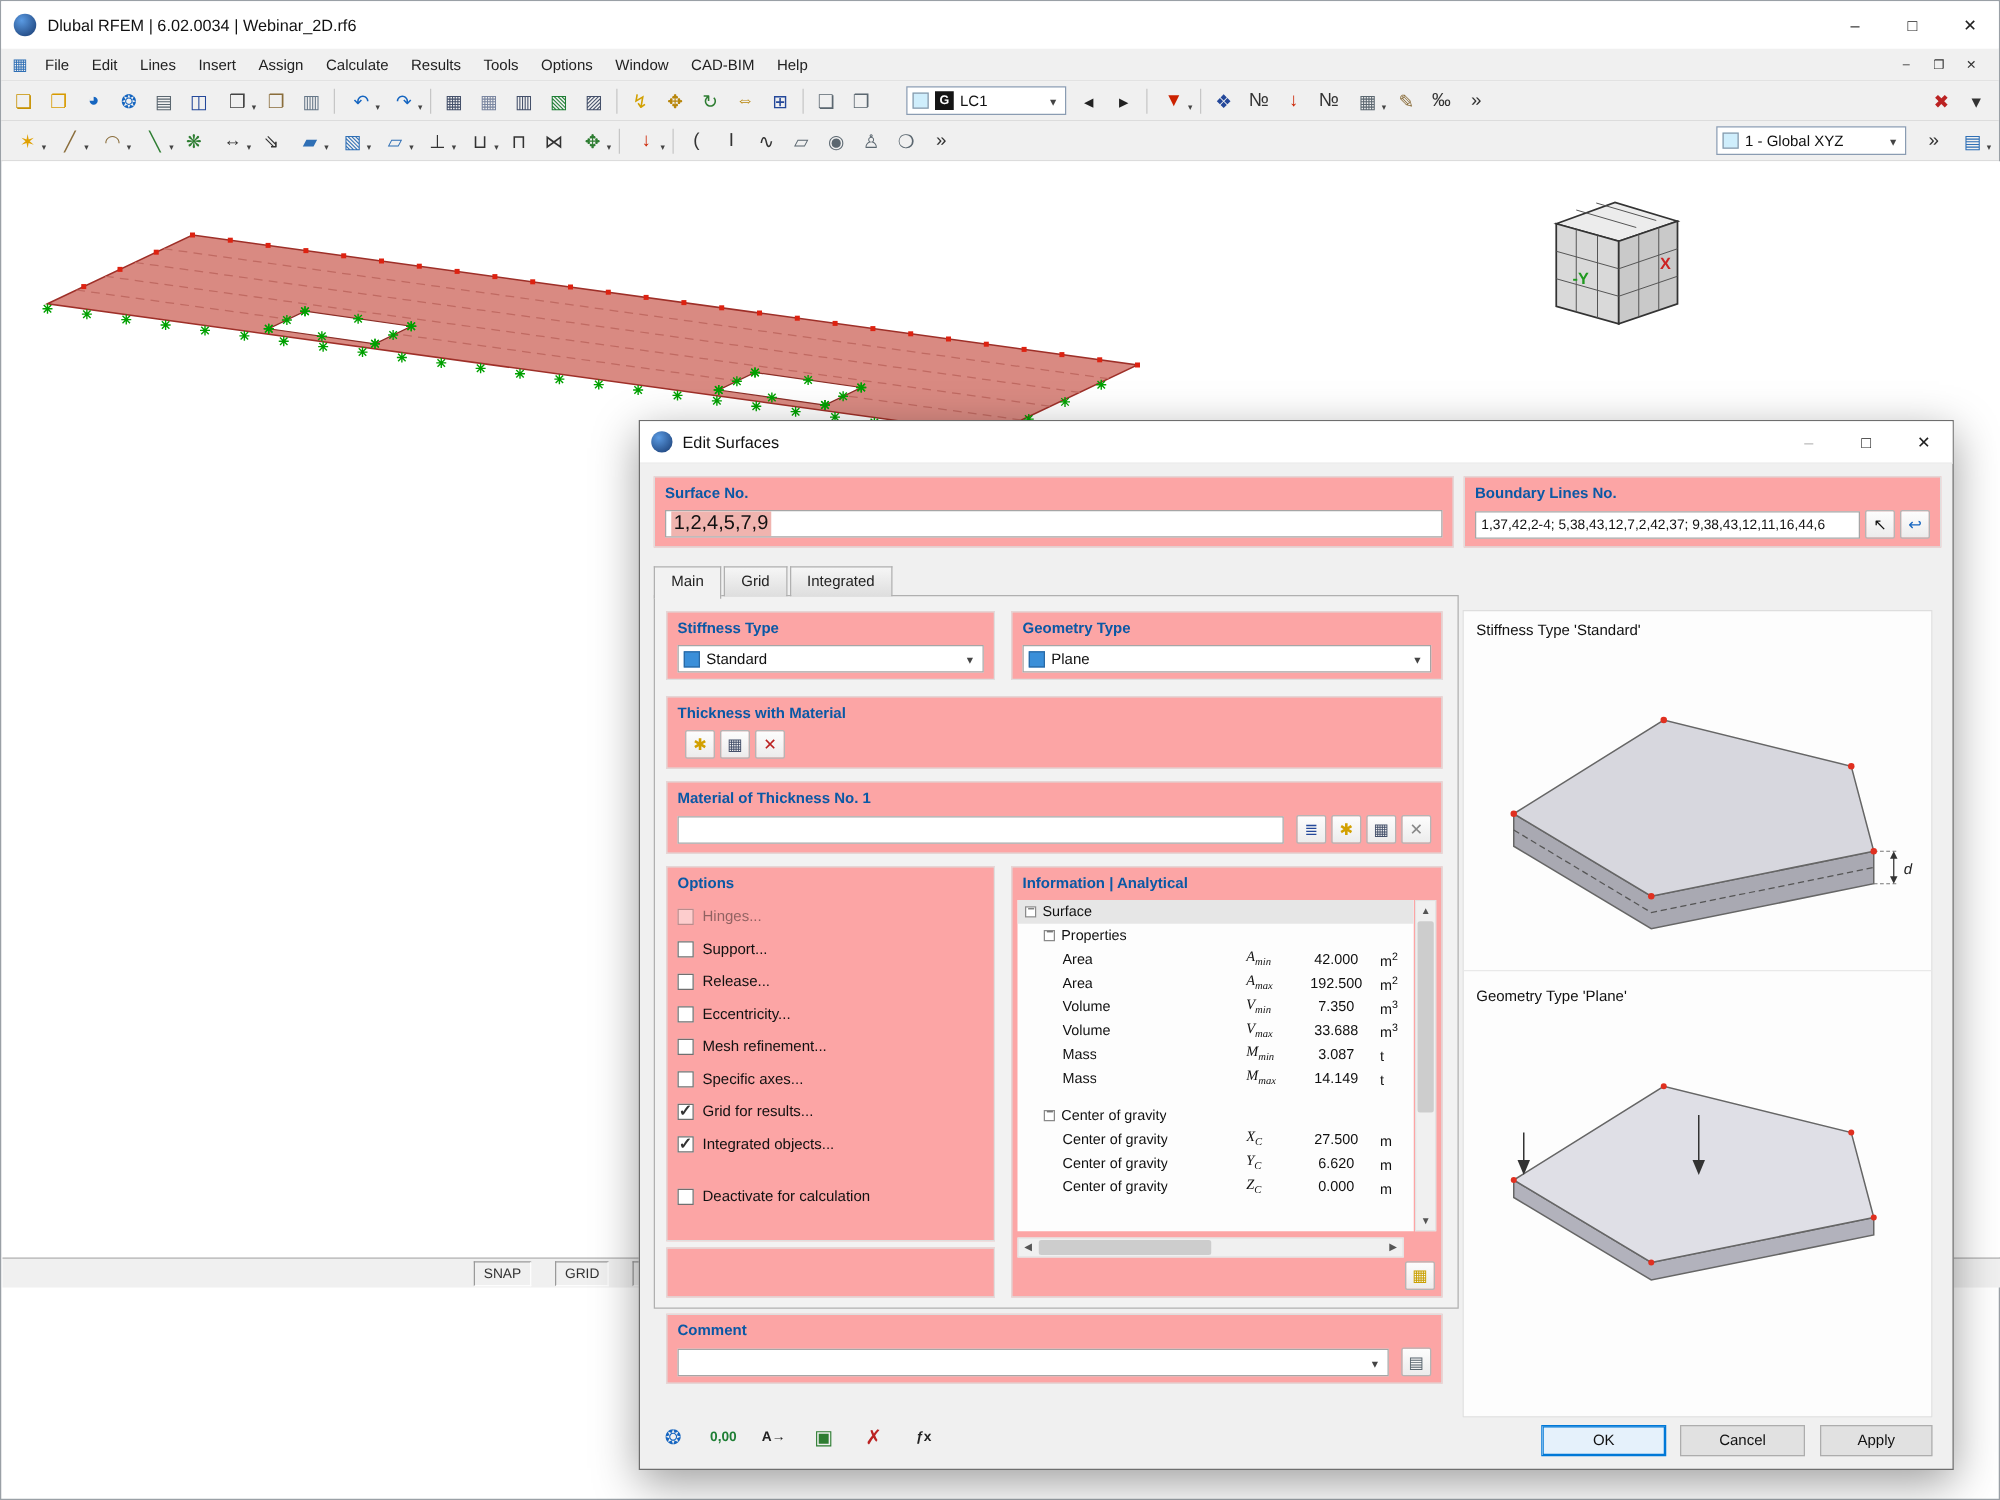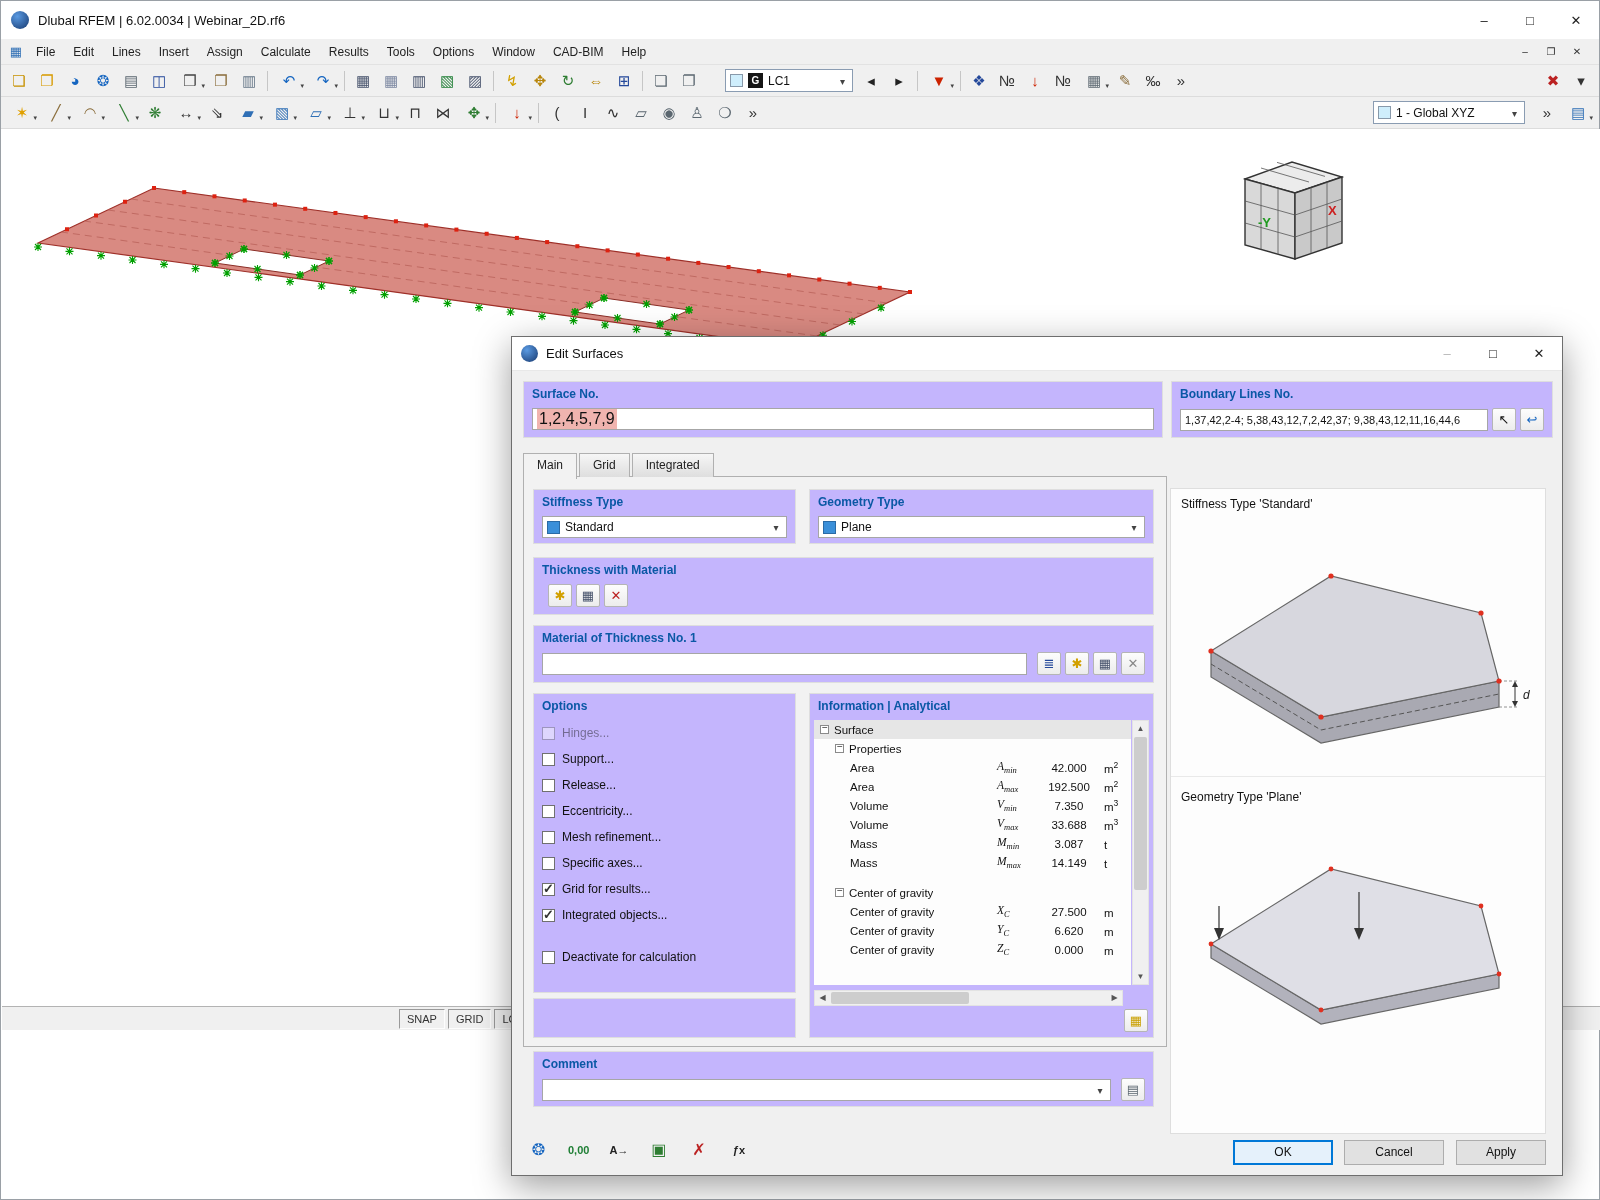--- a/index.html
+++ b/index.html
@@ -30,31 +30,31 @@
 .combo .cval{white-space:nowrap;padding-right:6px}
 .combo .carr{margin-left:auto;width:15px;text-align:center;color:#444}
 .combo .carr::after{content:"▾";font-size:10px}
 .swatch{width:13px;height:13px;border:1px solid #8899aa;background:#cfeefc;margin-right:5px;flex:none}
 .gbadge{background:#151515;color:#fff;font-size:10px;font-weight:bold;width:15px;height:15px;display:flex;align-items:center;justify-content:center;margin-right:5px;flex:none}
 .lc-combo{width:128px;margin-left:22px;margin-right:4px}
 .cs-combo{width:152px;margin-right:8px}
 
 .viewport{position:absolute;left:1px;top:128px;width:1598px;height:877px;background:#fff}
 .statusbar{position:absolute;left:1px;top:1005px;width:1598px;height:24px;background:#f0f0f0;border-top:1px solid #b3b3b3}
-.sboxes{position:absolute;left:397px;top:2px;display:flex;gap:3px}
+.sboxes{position:absolute;left:377px;top:2px;display:flex;gap:19px}
 .sbox{height:20px;padding:3px 7px;font-size:11px;color:#333;background:#f0f0f0;border:1px solid;border-color:#9a9a9a #fdfdfd #fdfdfd #9a9a9a}
 
 .dialog{position:absolute;left:511px;top:336px;width:1052px;height:840px;background:#f0f0f0;border:1px solid #6e6e6e;box-shadow:0 10px 34px rgba(0,0,0,.38);z-index:10}
 .dlg-title{height:34px;background:#fff;display:flex;align-items:center;padding-left:9px;border-bottom:1px solid #e8e8e8}
 .dlg-icon{width:17px;height:17px;border-radius:50%;background:radial-gradient(circle at 35% 30%,#5a9ae2,#16386e);margin-right:8px}
 .dlg-title .t{font-size:13px;color:#111}
 .dlg-controls{margin-left:auto;display:flex;height:34px}
 .dlg-controls .wbtn{height:34px}
 .dlg-controls .dim{color:#b5b5b5}
-.grp{position:absolute;background:#c4b5fd;border:1px solid #dedede;padding:5px 8px}
+.grp{position:absolute;background:#fca5a5;border:1px solid #dedede;padding:5px 8px}
 .grp-label{color:#0a58a5;font-weight:bold;font-size:12px;margin-bottom:7px;white-space:nowrap}
 .tb{height:22px;border:1px solid #a6a6a6;background:#fff;display:flex;align-items:center;padding:0 4px;font-size:16px;overflow:hidden;white-space:nowrap}
 .sel{background:#f0b4af;padding:1px 2px}
 .row{display:flex;align-items:center;gap:4px}
 .sqbtn{width:24px;height:23px;border:1px solid #b5b5b5;background:linear-gradient(#fdfdfd,#ececec);display:flex;align-items:center;justify-content:center;font-size:13px;border-radius:2px;flex:none;cursor:default}
 .tabs{position:absolute;left:11px;top:116px;display:flex;z-index:3}
 .tab{padding:4px 13px 5px;border:1px solid #b0b0b0;border-bottom:none;background:linear-gradient(#f6f6f6,#dedede);font-size:12px;margin-right:2px;color:#222;cursor:default}
 .tab.active{background:#f2f2f2;padding-bottom:7px;margin-bottom:-2px;position:relative;z-index:4}
 .tabpanel{position:absolute;left:11px;top:139px;width:644px;height:571px;border:1px solid #b0b0b0;background:#f2f2f2}
 .grp-stiff{left:21px;top:152px;width:263px;height:55px}

